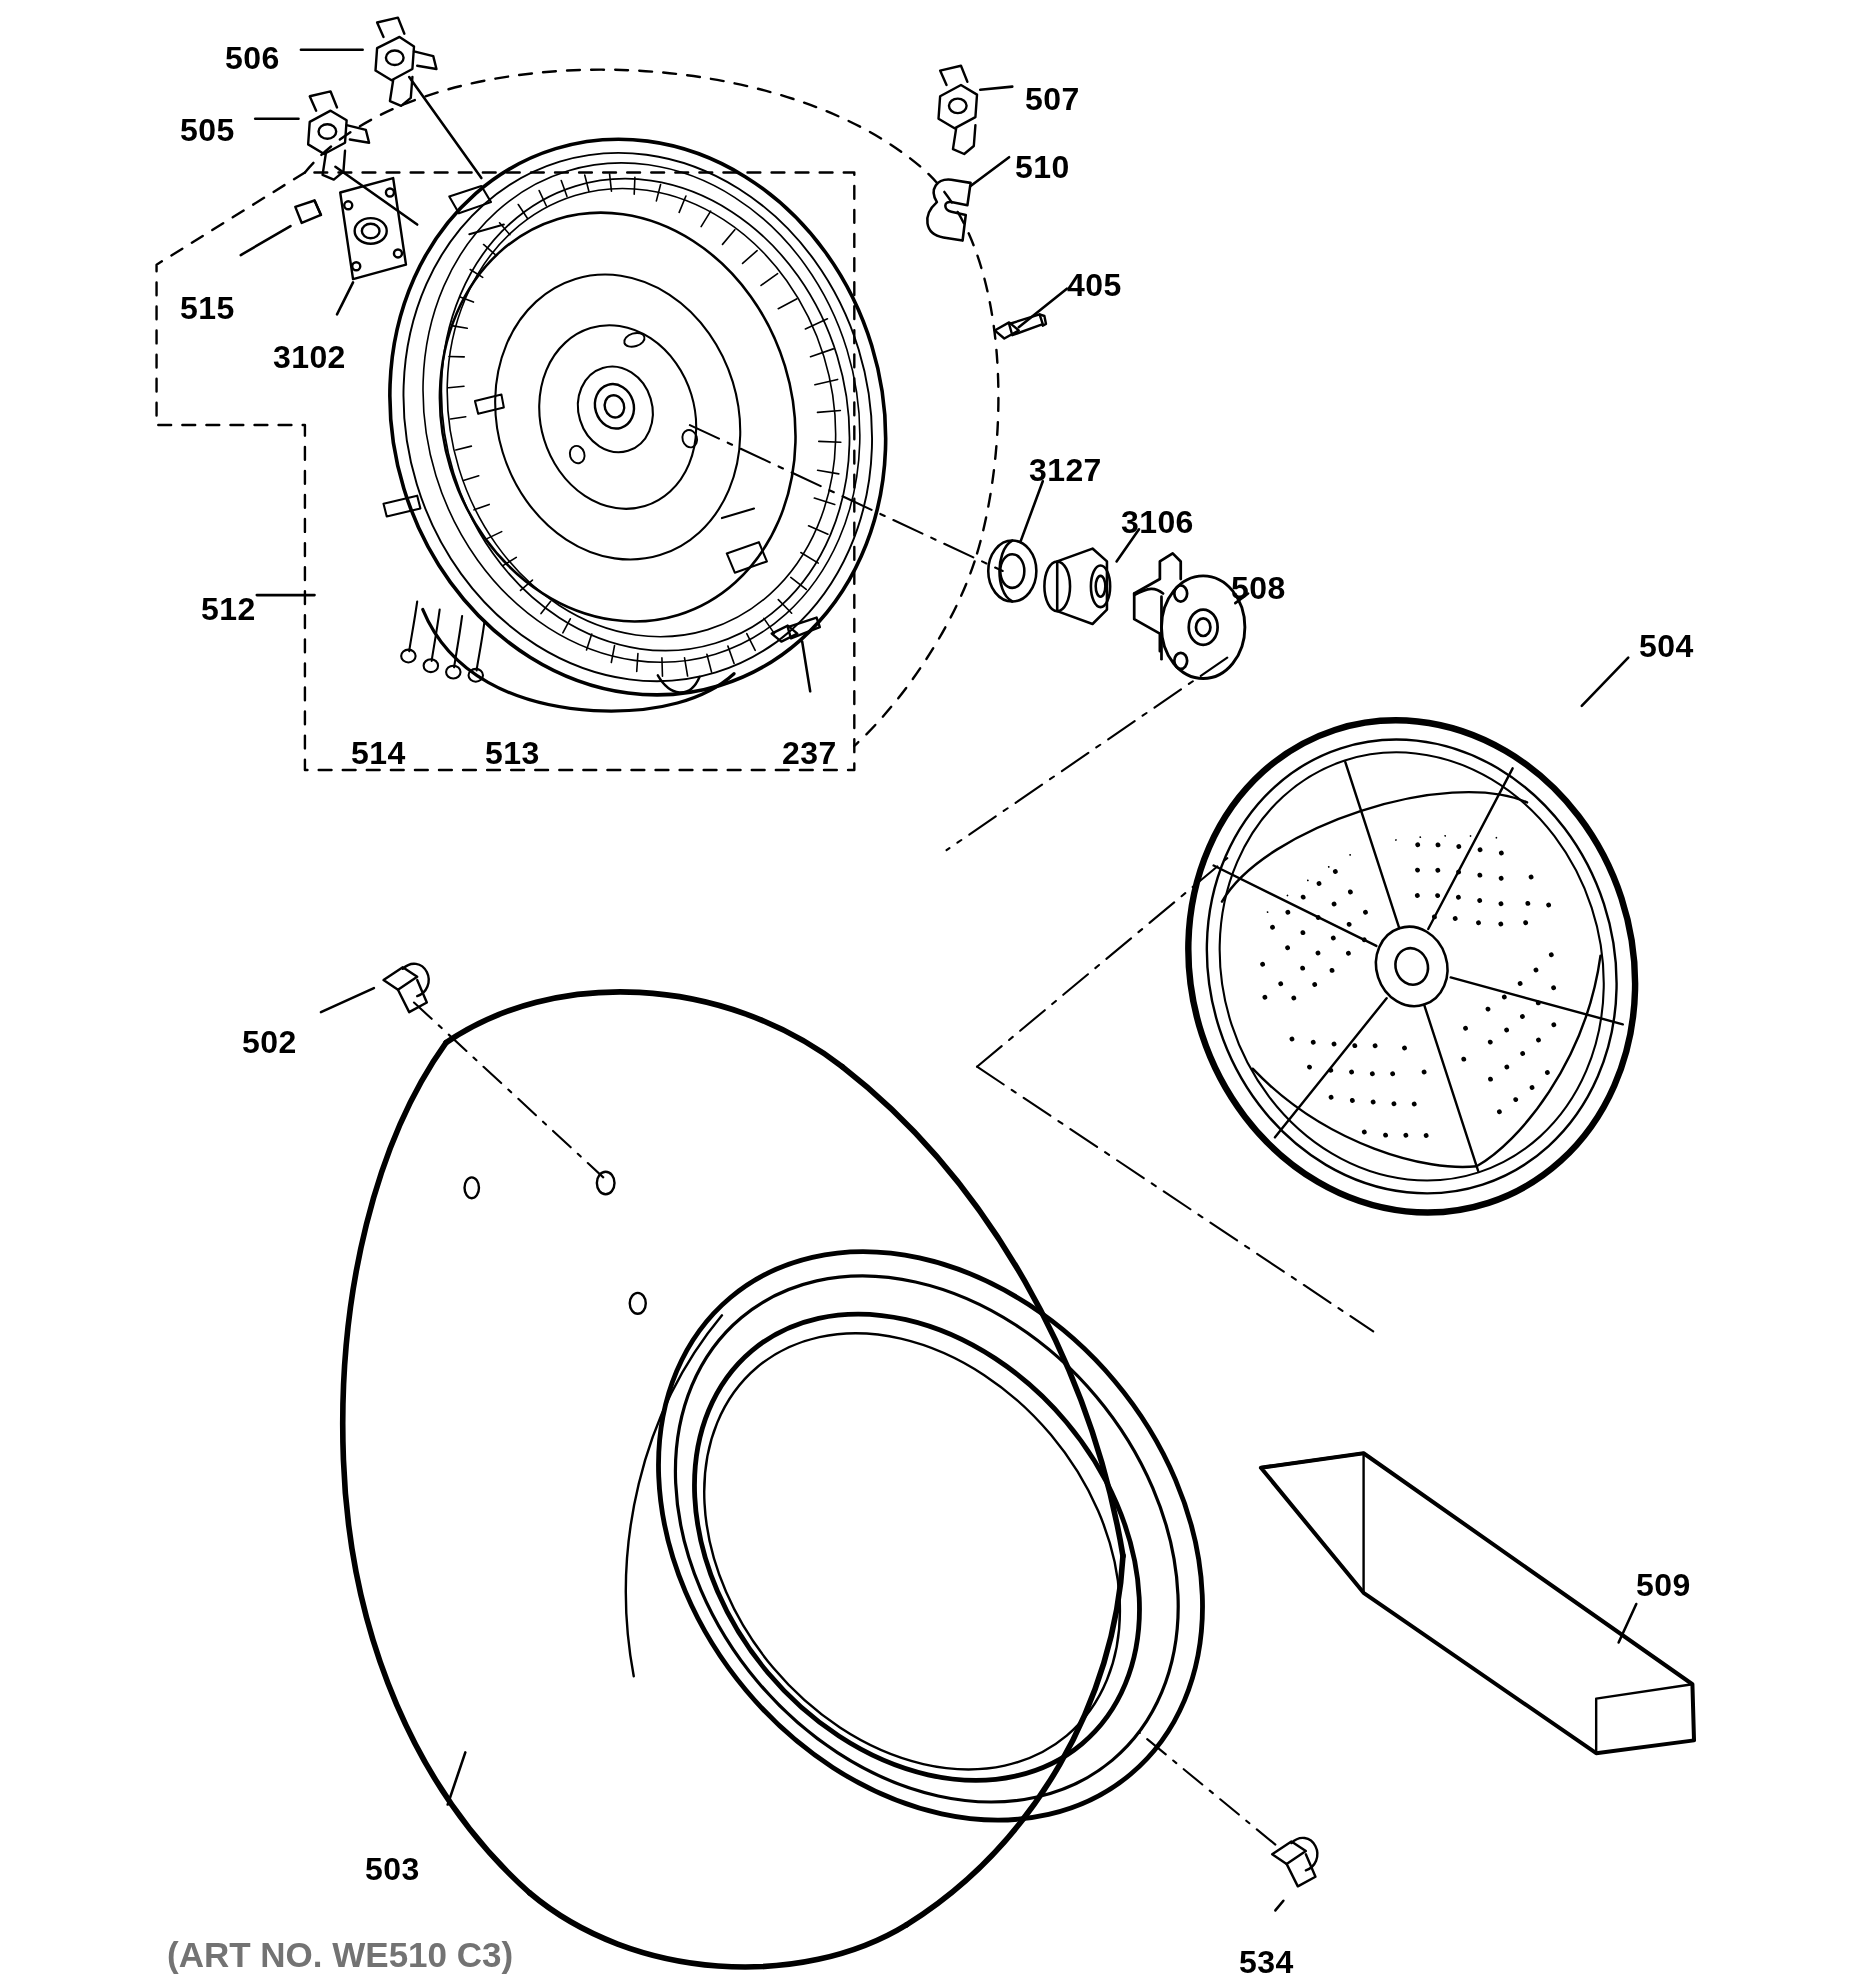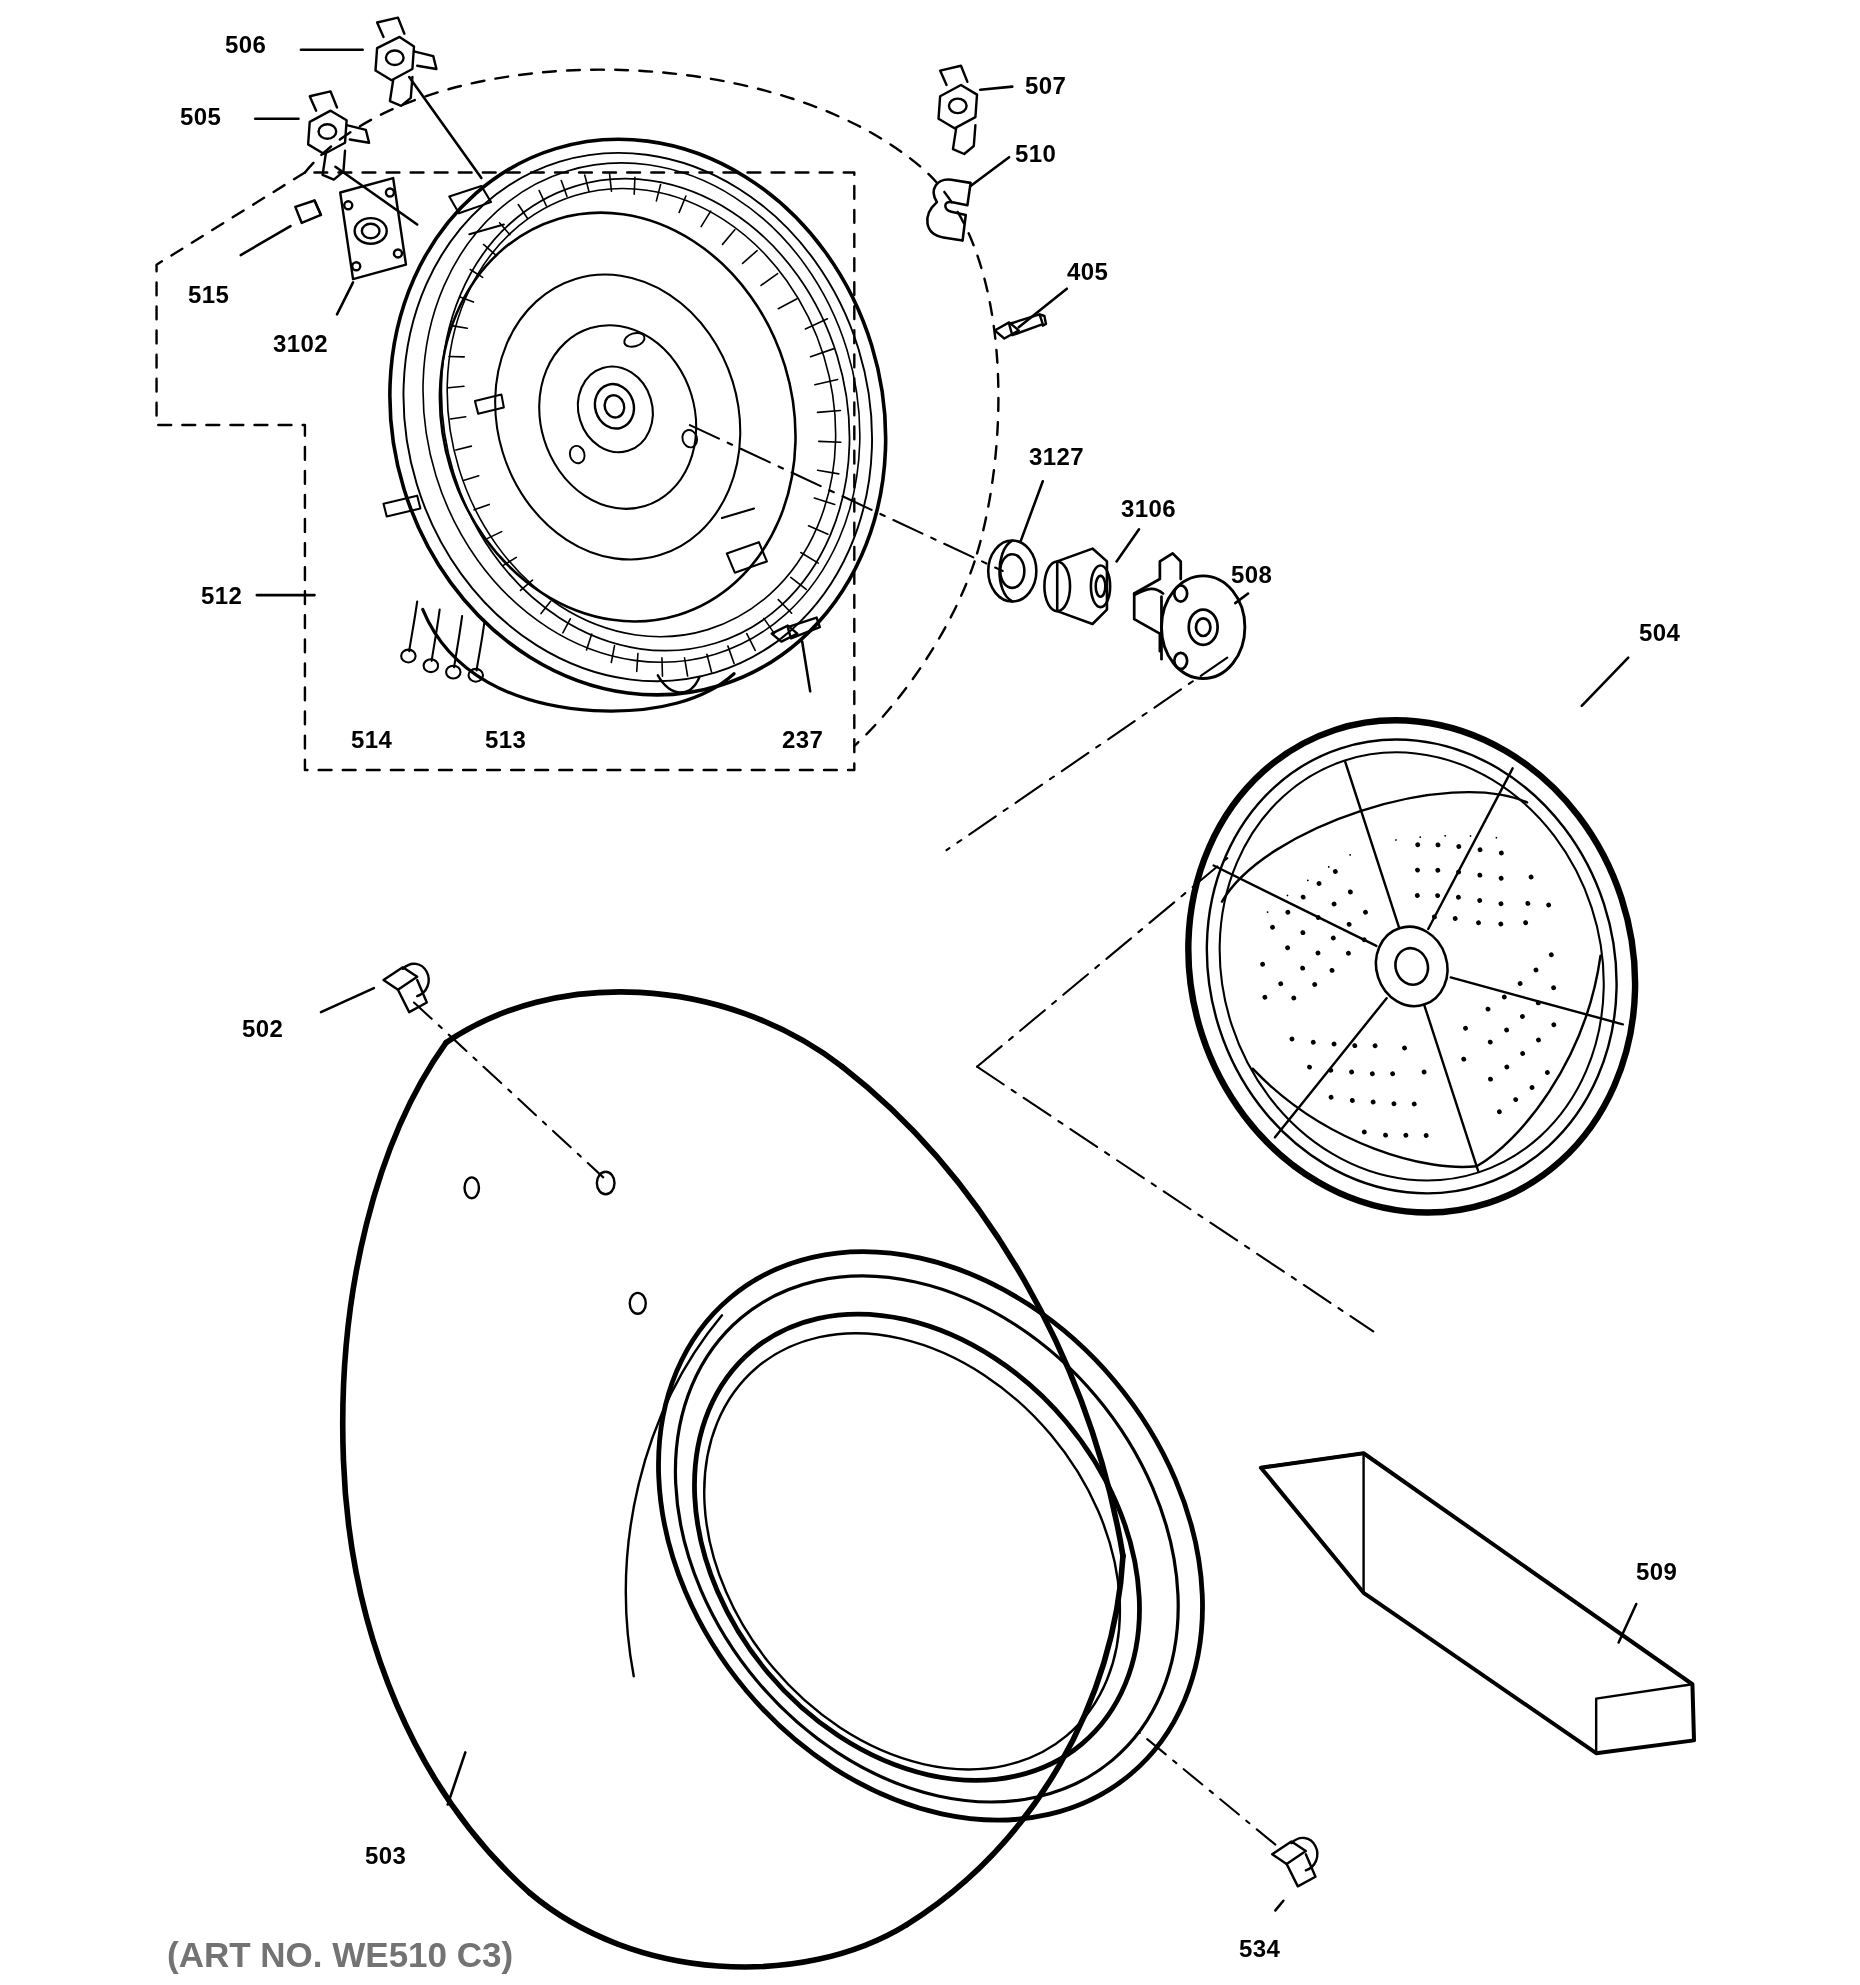--- a/index.html
+++ b/index.html
@@ -21,24 +21,25 @@
     position: absolute;
     left: 0;
     top: 0;
     width: 1861px;
     height: 1985px;
   }
   .callout {
     position: absolute;
     font-family: "Liberation Sans", sans-serif;
     font-weight: bold;
-    font-size: 24px;
+    font-size: 32px;
     color: #000000;
     white-space: nowrap;
     letter-spacing: 0.4px;
+    margin-top: 9px;
   }
   .artno {
     position: absolute;
     font-family: "Liberation Sans", sans-serif;
     font-weight: bold;
     font-size: 35px;
     color: #737373;
     white-space: nowrap;
   }
 </style>
@@ -406,21 +407,21 @@
       <path d="M 2040 2000 L 2018 2048"></path>
 
     </g>
   </svg>
 
   <div class="callout" style="left:225px; top:30.5px;">506</div>
   <div class="callout" style="left:1025px; top:72px;">507</div>
   <div class="callout" style="left:180px; top:103px;">505</div>
   <div class="callout" style="left:1015px; top:140px;">510</div>
   <div class="callout" style="left:1067px; top:258px;">405</div>
-  <div class="callout" style="left:188px; top:281px;">515</div>
+  <div class="callout" style="left:180px; top:281px;">515</div>
   <div class="callout" style="left:273px; top:330px;">3102</div>
   <div class="callout" style="left:1029px; top:443px;">3127</div>
   <div class="callout" style="left:1121px; top:495px;">3106</div>
   <div class="callout" style="left:1231px; top:561px;">508</div>
   <div class="callout" style="left:201px; top:582px;">512</div>
   <div class="callout" style="left:1639px; top:619px;">504</div>
   <div class="callout" style="left:351px; top:726px;">514</div>
   <div class="callout" style="left:485px; top:726px;text-align:center;">513</div>
   <div class="callout" style="left:782px; top:726px;">237</div>
   <div class="callout" style="left:242px; top:1015px;">502</div>

